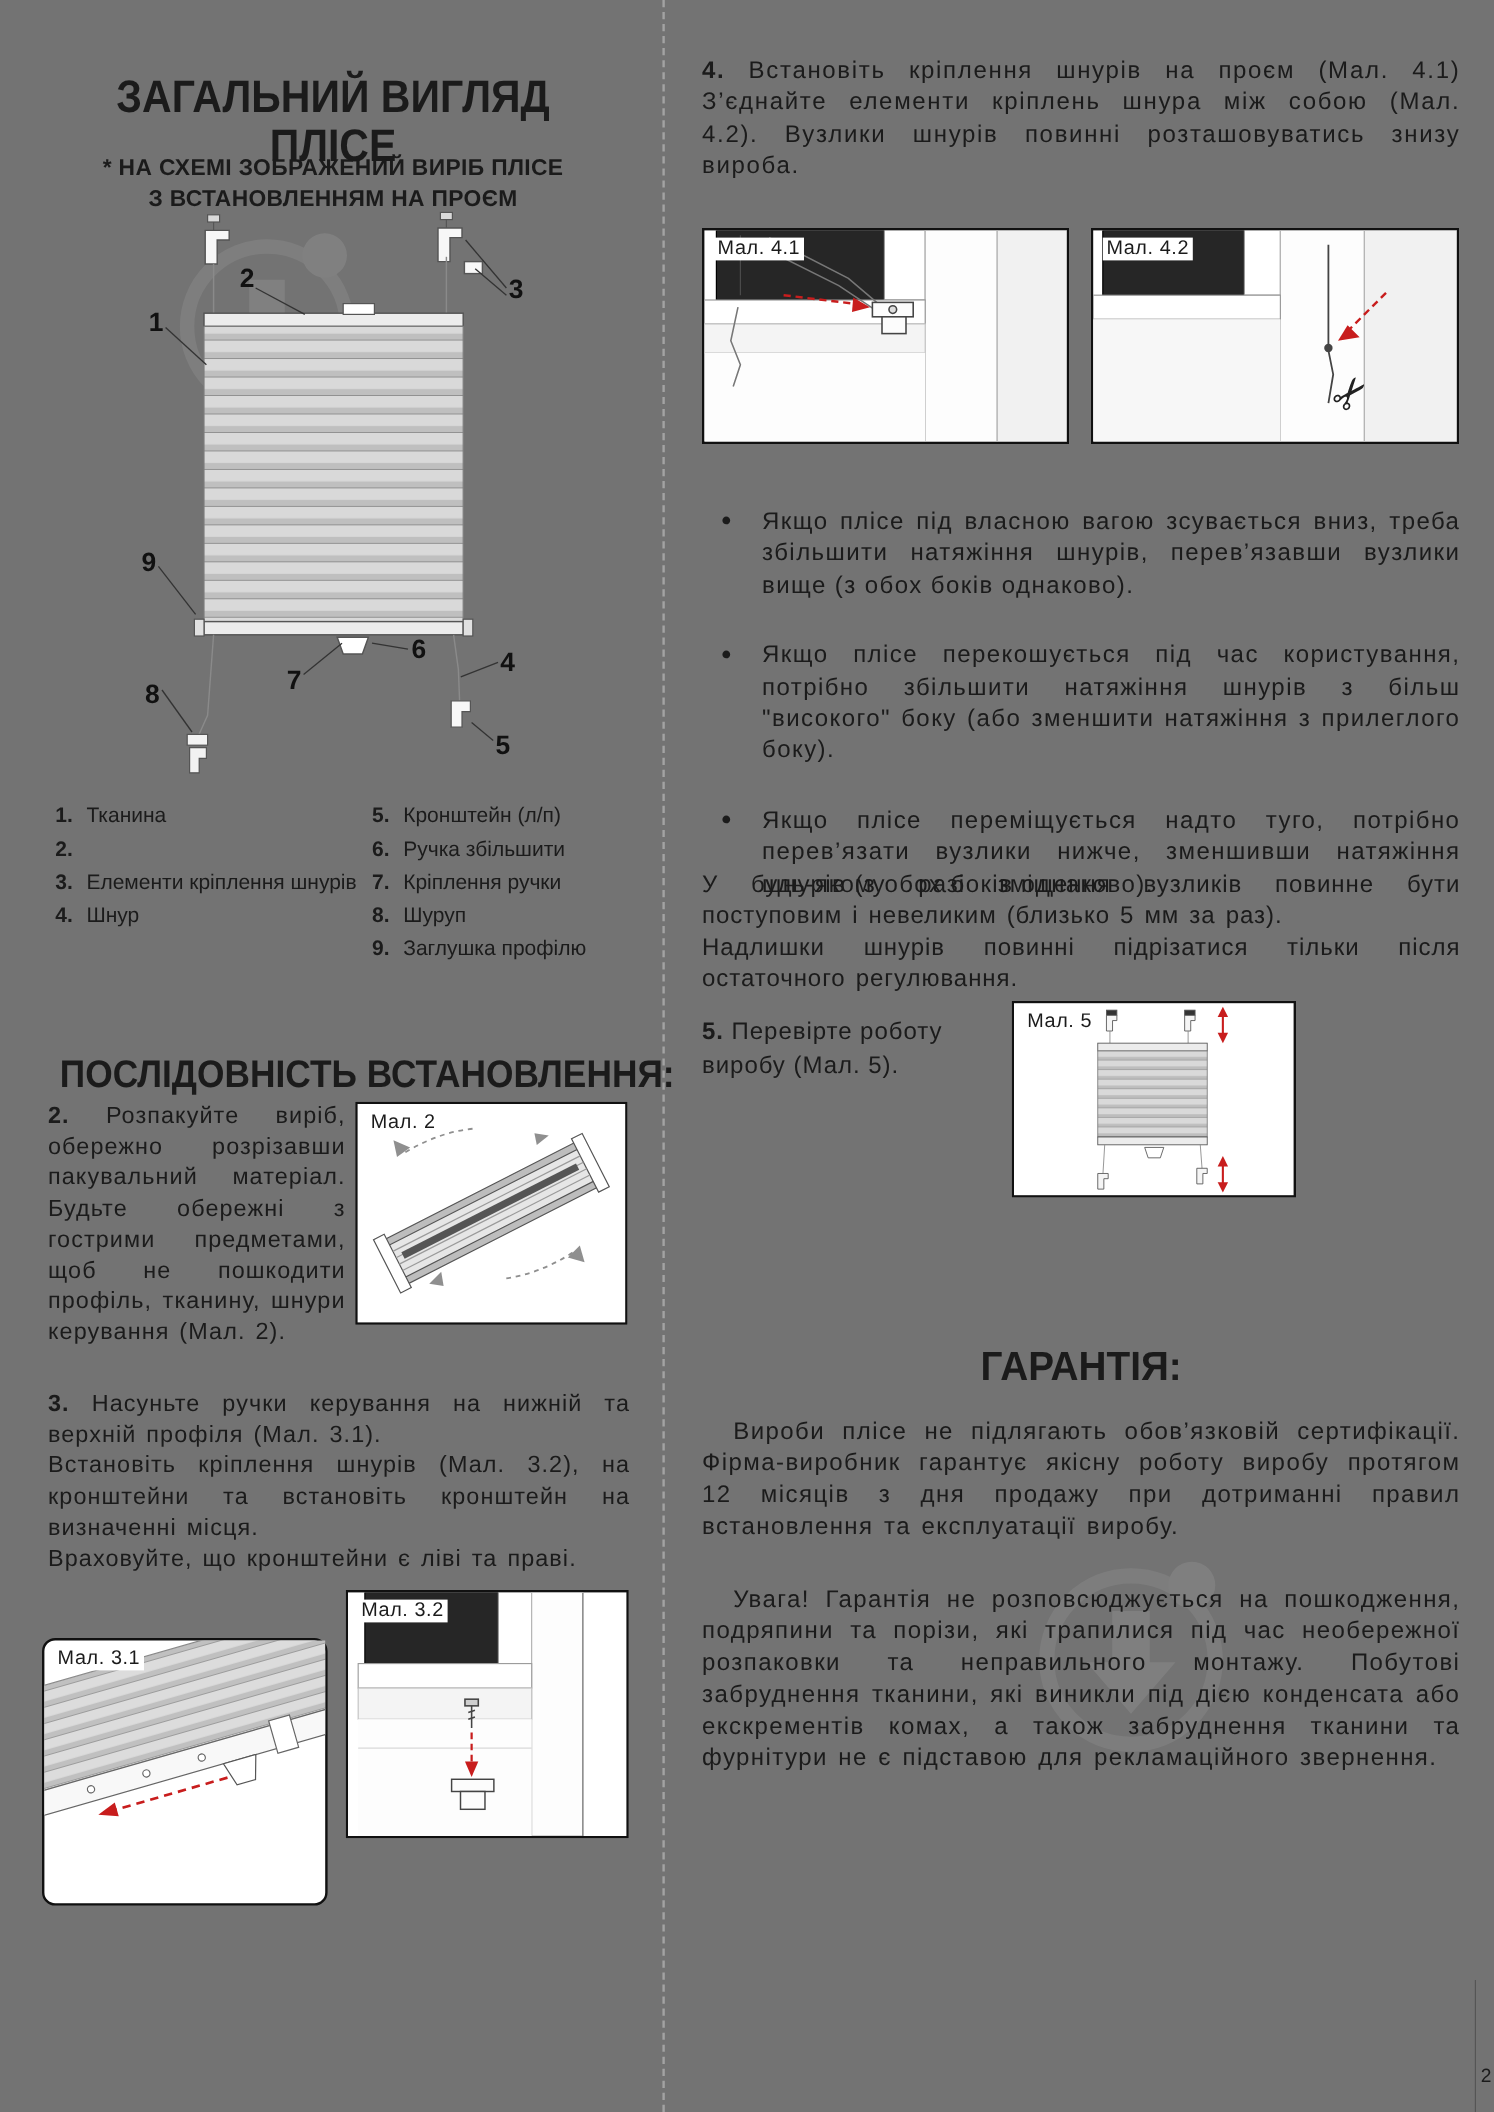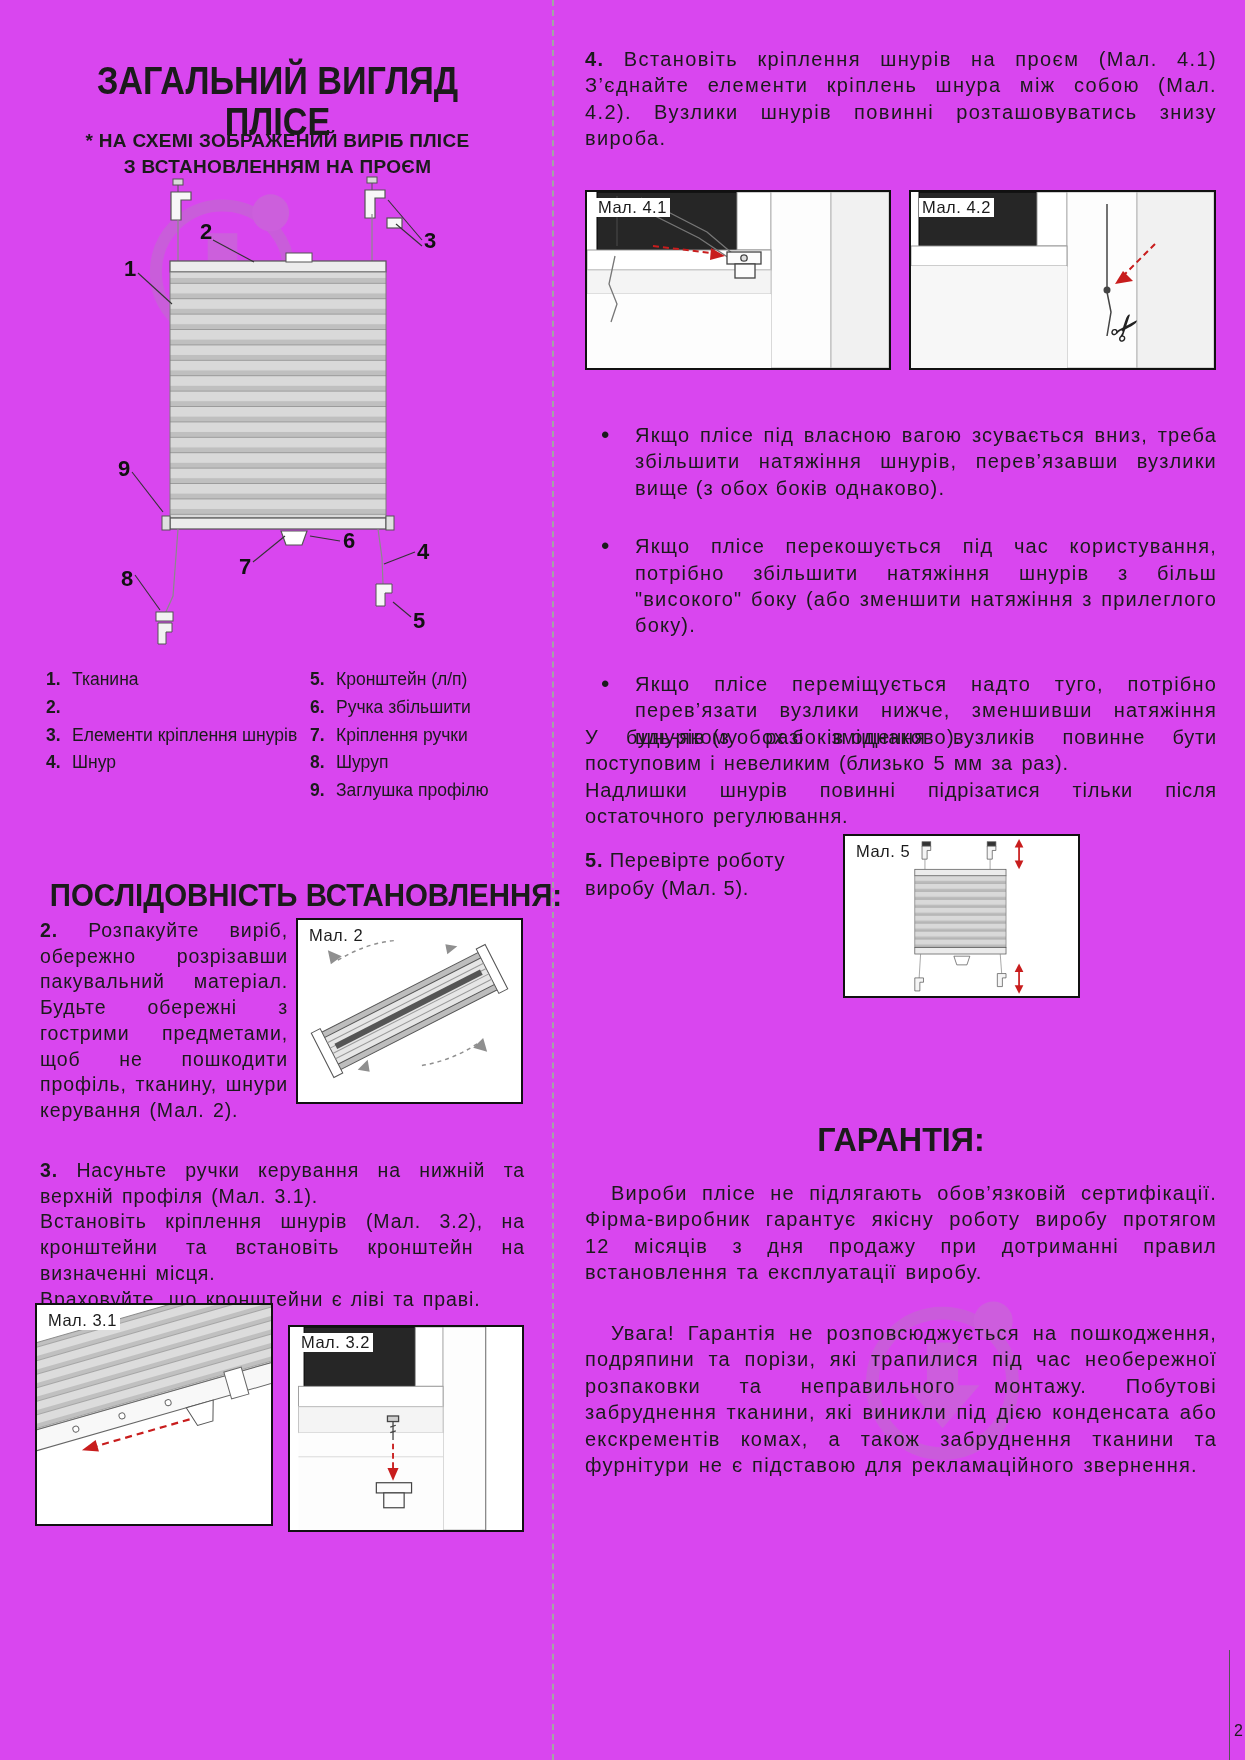--- a/index.html
+++ b/index.html
@@ -1,17 +1,17 @@
 <!DOCTYPE html>
 <html><head>
 <meta charset="utf-8">
 <style>
   html,body{margin:0;padding:0;background:#ffffff;}
   body{width:1245px;height:1760px;font-family:"Liberation Sans",sans-serif;color:#1b1b1b;}
-  .page{position:relative;width:1245px;height:1760px;background:#d946ef;overflow:hidden;}
+  .page{position:relative;width:1245px;height:1760px;background:#737373;overflow:hidden;}
   .divider{position:absolute;left:552px;top:0;height:1760px;border-left:2px dashed #a3a3a3;}
 
   
   .txt{letter-spacing:.9px;word-spacing:2px;line-height:1.32;text-align:justify;}
   .b{font-weight:bold;}
 
   
   .title{position:absolute;left:40px;top:36px;width:475px;text-align:center;
          font-size:38px;font-weight:bold;line-height:1.08;}
   .title>div{transform:scaleX(.9);transform-origin:center;}
@@ -35,21 +35,21 @@
 
   .step2-text{position:absolute;left:40px;top:918px;width:248px;font-size:19.5px;}
   .step3-text{position:absolute;left:40px;top:1158px;width:485px;font-size:19.5px;}
 
   
   .figbox{position:absolute;border:2px solid #111;background:#fff;margin:0;box-sizing:border-box;}
   .figbox svg{position:absolute;left:0;top:0;width:100%;height:100%;display:block;}
   .figbox figcaption{position:absolute;left:8px;top:6px;font-size:16.5px;letter-spacing:.5px;
                      background:#fff;padding:0 3px;z-index:2;}
   .fig2 {left:296px;top:918px;width:227px;height:186px;}
-  .fig31{left:35px; top:1303px;width:238px;height:223px;}
+  .fig31{left:35px; top:1365px;width:238px;height:223px;border-radius:11px;}
   .fig32{left:288px;top:1325px;width:236px;height:207px;}
   .fig41{left:585px;top:190px;width:306px;height:180px;}
   .fig42{left:909px;top:190px;width:307px;height:180px;}
   .fig5 {left:843px;top:834px;width:237px;height:164px;}
 
   
   .step4-text{position:absolute;left:585px;top:46px;width:632px;font-size:20px;letter-spacing:1.4px;}
   .bullets{position:absolute;left:585px;top:390px;width:632px;font-size:20px;letter-spacing:1.2px;}
   .bullet{position:relative;padding-left:50px;margin-bottom:4px;text-align:justify;line-height:1.32;margin-top:32px;}
   .bullet::before{content:"\2022";position:absolute;left:16px;top:-3px;font-size:24px;}

